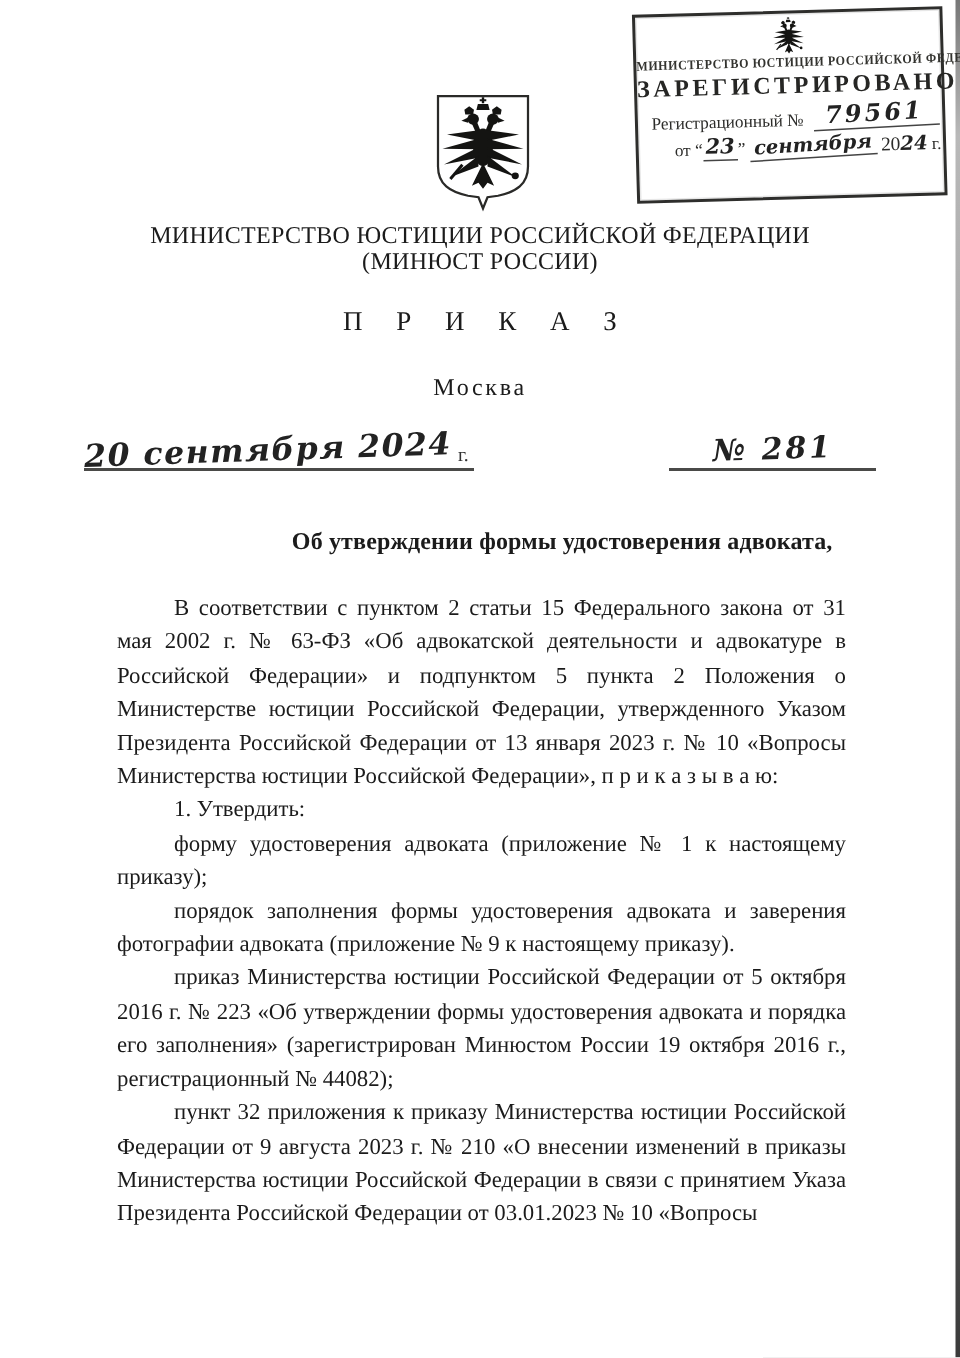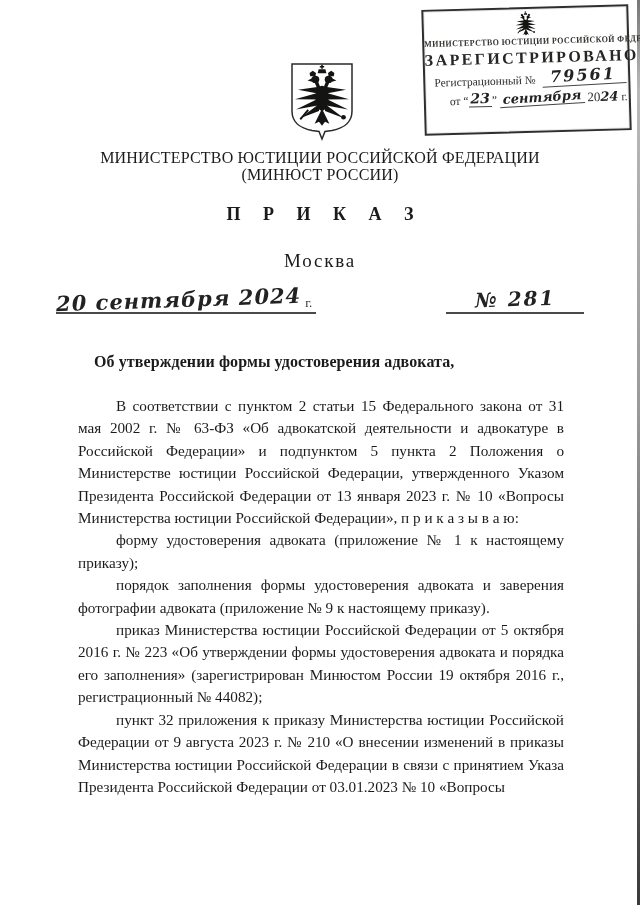--- a/index.html
+++ b/index.html
@@ -46,38 +46,38 @@
     transform:rotate(-1.5deg) translateY(-2px);
   }
   .stamp-day{display:inline-block;font-size:14px;border-bottom:1.2px solid #444;padding:0 2px;transform:translateY(-1px);}
   .stamp-month{display:inline-block;font-size:13px;border-bottom:1.2px solid #444;padding:0 3px;transform:rotate(-2deg) translateY(-1px);}
   .stamp-yy{font-size:13px;}
   
   .emblem{position:absolute;left:288px;top:61px;}
   
   .header{position:absolute;top:149px;left:0;width:640px;text-align:center;}
   .h-line{font-size:16px;letter-spacing:.2px;line-height:17px;}
-  .doc-type{font-size:18px;font-weight:bold;letter-spacing:9px;margin-top:21px;text-indent:9px;}
-  .city{font-size:19px;letter-spacing:1.8px;margin-top:25px;}
+  .doc-type{font-size:18px;font-weight:normal;letter-spacing:9px;margin-top:21px;text-indent:9px;}
+  .city{font-size:16px;letter-spacing:1.8px;margin-top:25px;}
   
   .dateline{position:absolute;top:282px;left:56px;width:528px;height:34px;}
   .date-left{
     position:absolute;left:0;bottom:2px;border-bottom:2px solid #4a4a48;
     padding:0 4px 0 0;
   }
   .date-left .hw{display:inline-block;font-size:21px;transform:rotate(-2deg);letter-spacing:1px;}
   .date-g{font-size:13px;color:#333;}
   .num-right{
     position:absolute;right:0;bottom:2px;width:138px;border-bottom:2px solid #4a4a48;
     text-align:center;
   }
   .num-right .hw{display:inline-block;font-size:20px;transform:rotate(-2deg);letter-spacing:2px;padding-bottom:1px;}
   
   .title{
-    position:absolute;top:351px;left:94px;width:485px;text-align:left;
+    position:absolute;top:351px;left:70px;width:485px;text-align:right;
     font-weight:bold;font-size:16px;line-height:21px;letter-spacing:.1px;
   }
   .body-text{
     position:absolute;top:395px;left:78px;width:486px;
     font-size:15.2px;line-height:22.4px;text-align:justify;
   }
   .body-text p{margin:0;text-indent:38px;}
 </style>
 </head>
 <body>
@@ -165,19 +165,20 @@
       <span class="hw">№ 281</span>
     </div>
   </div>
 
   <div class="title">
     <div>Об утверждении формы удостоверения адвоката,</div>
   </div>
 
   <div class="body-text">
     <p>В соответствии с пунктом 2 статьи 15 Федерального закона от 31 мая 2002 г. № 63-ФЗ «Об адвокатской деятельности и адвокатуре в Российской Федерации» и подпунктом 5 пункта 2 Положения о Министерстве юстиции Российской Федерации, утвержденного Указом Президента Российской Федерации от 13 января 2023 г. № 10 «Вопросы Министерства юстиции Российской Федерации», п р и к а з ы в а ю:</p>
+    <p>1. Утвердить:</p>
     <p>форму удостоверения адвоката (приложение № 1 к настоящему приказу);</p>
     <p>порядок заполнения формы удостоверения адвоката и заверения фотографии адвоката (приложение № 9 к настоящему приказу).</p>
     <p>приказ Министерства юстиции Российской Федерации от 5 октября 2016 г. № 223 «Об утверждении формы удостоверения адвоката и порядка его заполнения» (зарегистрирован Минюстом России 19 октября 2016 г., регистрационный № 44082);</p>
     <p>пункт 32 приложения к приказу Министерства юстиции Российской Федерации от 9 августа 2023 г. № 210 «О внесении изменений в приказы Министерства юстиции Российской Федерации в связи с принятием Указа Президента Российской Федерации от 03.01.2023 № 10 «Вопросы</p>
   </div>
 
 </div>
 
 </body></html>

